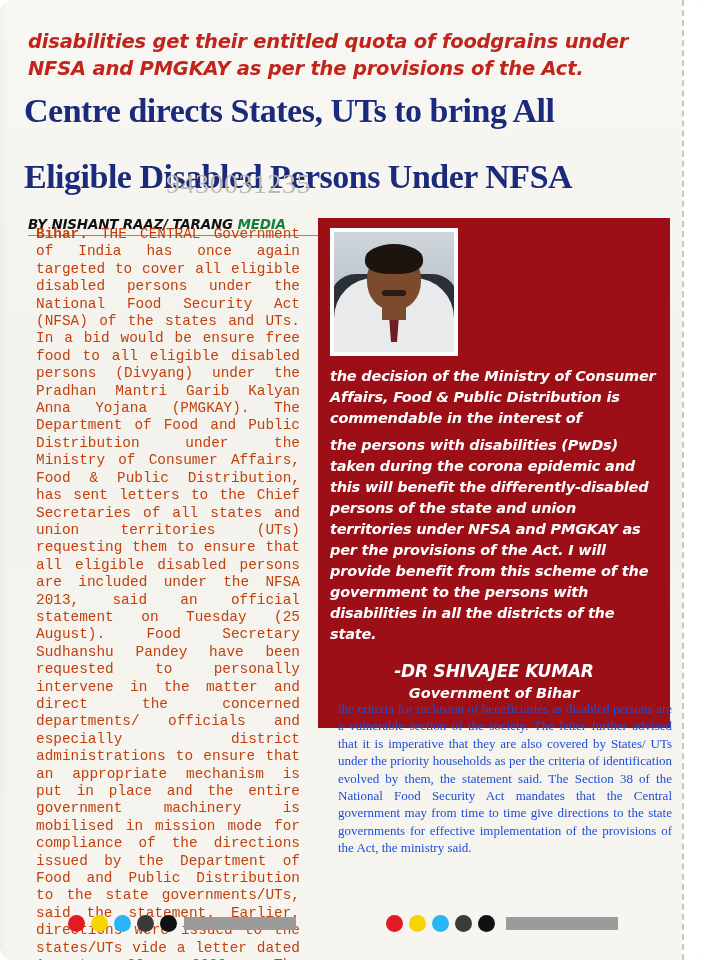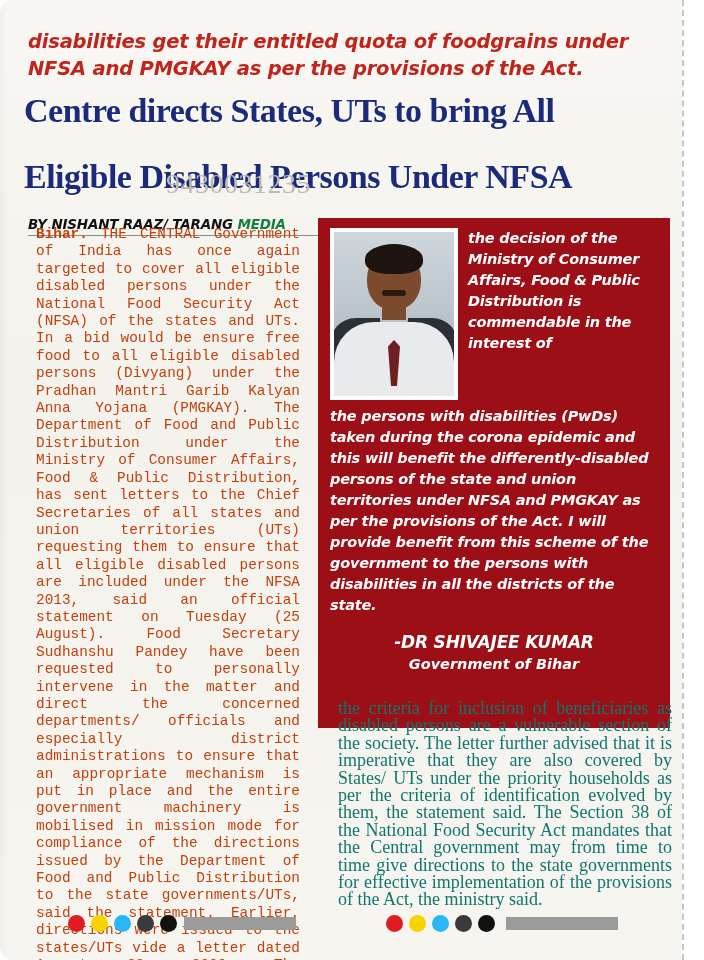--- a/index.html
+++ b/index.html
@@ -136,20 +136,21 @@
     background: #9d0f17;
     color: #ffffff;
     padding: 10px 12px 16px 12px;
     box-sizing: border-box;
     min-height: 510px;
   }
   .quote-top {
     display: flex;
     gap: 10px;
     align-items: flex-start;
+    flex-direction: column;
   }
   .portrait {
     width: 128px;
     height: 172px;
     flex: 0 0 128px;
     background: #ffffff;
     padding: 4px;
     box-sizing: border-box;
   }
   .portrait-inner {
@@ -268,23 +269,23 @@
     position: absolute;
     left: 322px;
     top: 700px;
     width: 340px;
     padding-right: 6px;
     box-sizing: border-box;
   }
   .lower-right p {
     margin: 0;
     font-family: "Liberation Serif", serif;
-    font-size: 18px;
+    font-size: 13px;
     line-height: 17.4px;
-    color: #0f766e;
+    color: #1d4ed8;
     text-align: justify;
   }
 
   
   .footer {
     position: absolute;
     left: 0;
     bottom: 22px;
     width: 668px;
     height: 26px;

